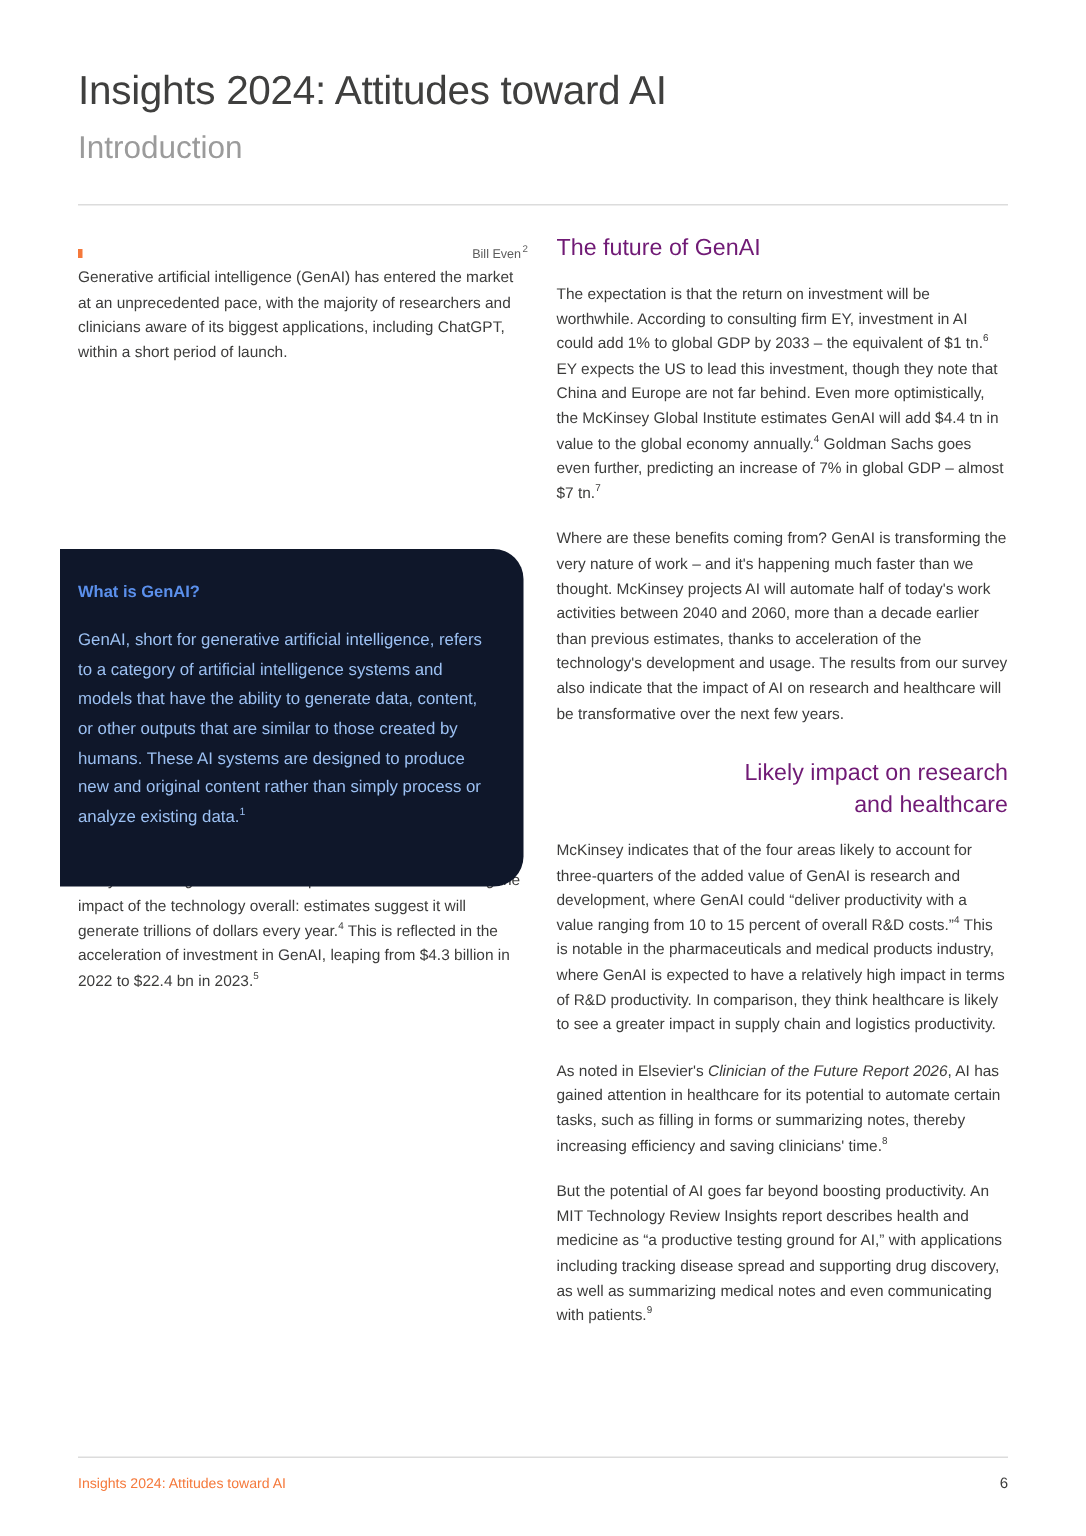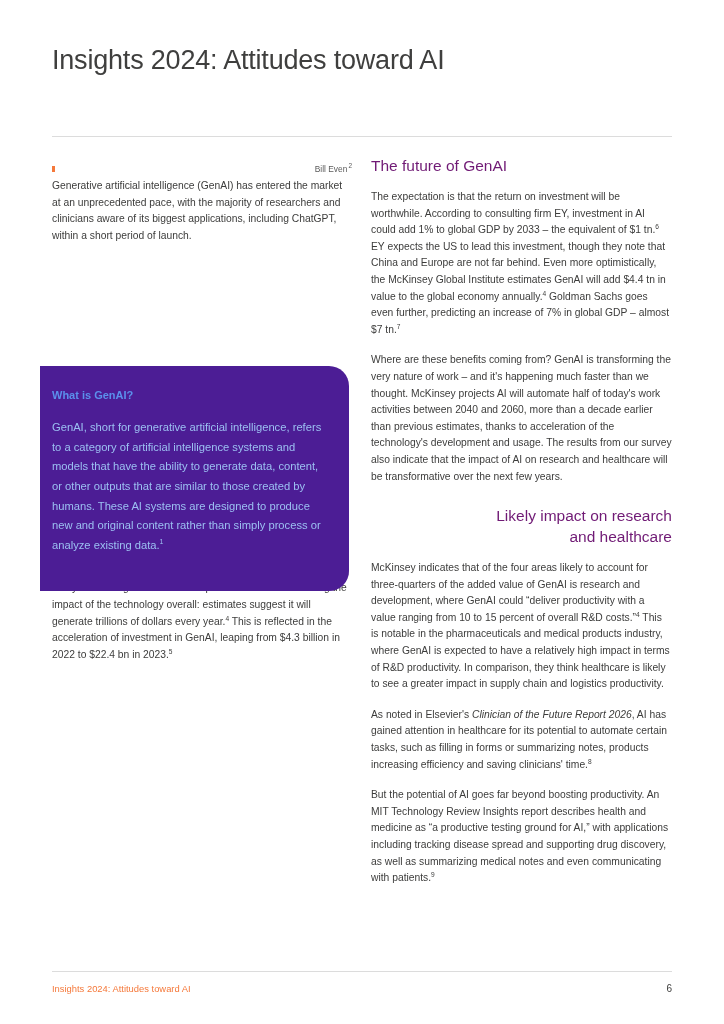--- a/index.html
+++ b/index.html
@@ -115,21 +115,21 @@
   }
   em { font-style: italic; }
 
   
   .callout {
     position: absolute;
     left: 40px;
     top: 366px;
     width: 309px;
     height: 225px;
-    background: #4c1d95;
+    background: #0f172a;
     border-radius: 0 20px 20px 0;
     box-sizing: border-box;
     padding: 22px 24px 20px 12px;
   }
   .callout-title {
     font-size: 11px;
     font-weight: bold;
     color: #5b90ec;
     margin: 0 0 16px 0;
     line-height: 1.3;
@@ -181,20 +181,21 @@
     color: #3c3c3b;
   }
 </style>
 </head>
 <body>
 
 <div class="page">
 
   <div class="header">
     <h1 class="doc-title">Insights 2024: Attitudes toward AI</h1>
+    <h2 class="doc-subtitle">Introduction</h2>
   </div>
   <div class="header-rule"></div>
 
   <div class="col-left">
 
     <div class="quote-block">
       <div class="quote-bar"></div>
       <p class="quote-attrib"><span>Bill Even</span><sup>2</sup></p>
     </div>
 
@@ -218,21 +219,21 @@
     <h3 class="sec-heading">The future of GenAI</h3>
 
     <p class="body"><span>The expectation is that the return on investment will be worthwhile. According to consulting firm EY, investment in AI could add 1% to global GDP by 2033 – the equivalent of $1 tn.</span><sup>6</sup><span> EY expects the US to lead this investment, though they note that China and Europe are not far behind. Even more optimistically, the McKinsey Global Institute estimates GenAI will add $4.4 tn in value to the global economy annually.</span><sup>4</sup><span> Goldman Sachs goes even further, predicting an increase of 7% in global GDP – almost $7 tn.</span><sup>7</sup></p>
 
     <p class="body">Where are these benefits coming from? GenAI is transforming the very nature of work – and it's happening much faster than we thought. McKinsey projects AI will automate half of today's work activities between 2040 and 2060, more than a decade earlier than previous estimates, thanks to acceleration of the technology's development and usage. The results from our survey also indicate that the impact of AI on research and healthcare will be transformative over the next few years.</p>
 
     <h3 class="sec-heading spaced"><span>Likely impact on research</span><br><span>and healthcare</span></h3>
 
     <p class="body"><span>McKinsey indicates that of the four areas likely to account for three-quarters of the added value of GenAI is research and development, where GenAI could “deliver productivity with a value ranging from 10 to 15 percent of overall R&amp;D costs.”</span><sup>4</sup><span> This is notable in the pharmaceuticals and medical products industry, where GenAI is expected to have a relatively high impact in terms of R&amp;D productivity. In comparison, they think healthcare is likely to see a greater impact in supply chain and logistics productivity.</span></p>
 
-    <p class="body"><span>As noted in Elsevier's </span><em>Clinician of the Future Report 2026</em><span>, AI has gained attention in healthcare for its potential to automate certain tasks, such as filling in forms or summarizing notes, products increasing efficiency and saving clinicians' time.</span><sup>8</sup></p>
+    <p class="body"><span>As noted in Elsevier's </span><em>Clinician of the Future Report 2026</em><span>, AI has gained attention in healthcare for its potential to automate certain tasks, such as filling in forms or summarizing notes, thereby increasing efficiency and saving clinicians' time.</span><sup>8</sup></p>
 
     <p class="body"><span>But the potential of AI goes far beyond boosting productivity. An MIT Technology Review Insights report describes health and medicine as “a productive testing ground for AI,” with applications including tracking disease spread and supporting drug discovery, as well as summarizing medical notes and even communicating with patients.</span><sup>9</sup></p>
 
   </div>
 
   <div class="footer-rule"></div>
   <div class="footer">
     <span class="footer-title">Insights 2024: Attitudes toward AI</span>
     <span class="footer-page">6</span>
   </div>

